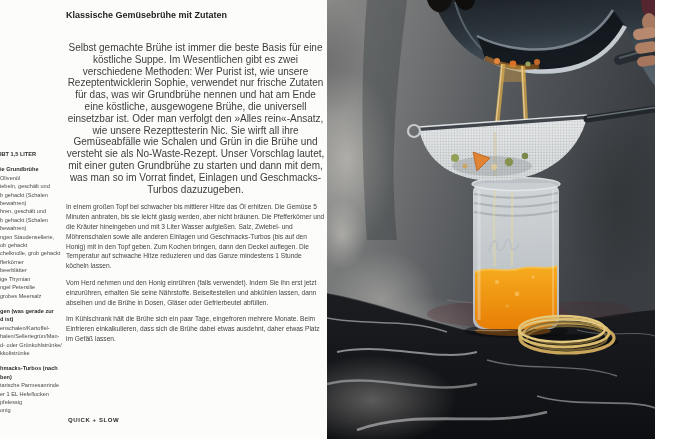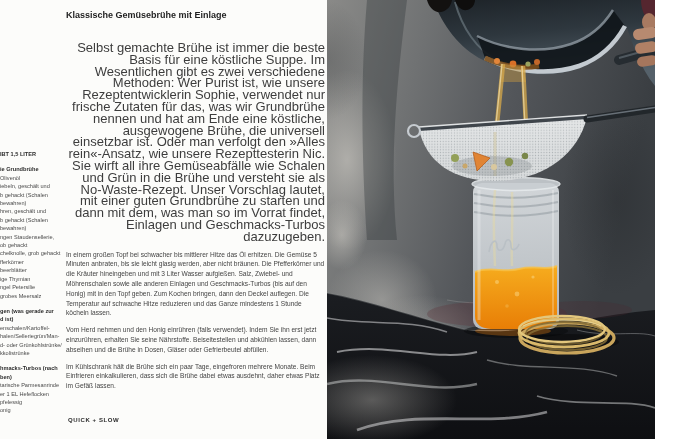--- a/index.html
+++ b/index.html
@@ -7,21 +7,21 @@
           font-family:"Liberation Sans",sans-serif;color:#3a3a3a;}
   
   .left-page{position:absolute;left:0;top:0;width:327px;height:439px;background:#fcfcfa;}
   .sidebar{position:absolute;left:0;top:150px;width:62px;overflow:hidden;
            font-size:5.6px;line-height:8.4px;color:#4a4a4a;}
   .sb-line{white-space:nowrap;}
   .sb-bold{font-weight:bold;color:#2c2c2c;}
   .sb-gap{margin-top:7px;}
   .main-col{position:absolute;left:66px;top:10px;width:259px;}
   h1.recipe-title{margin:0;font-size:9px;line-height:11px;font-weight:bold;color:#1f1f1f;}
-  p.intro{margin:21px 0 0 0;font-size:13px;line-height:11.8px;color:#3d3d3d;text-align:right;}
+  p.intro{margin:21px 0 0 0;font-size:10px;line-height:11.8px;color:#3d3d3d;text-align:center;}
   p.step{margin:7px 0 0 0;font-size:6.6px;line-height:9.8px;color:#444;}
   .footer{position:absolute;left:68px;top:417px;font-size:6px;font-weight:bold;
           letter-spacing:0.6px;color:#2b2b2b;}
   
   .photo{position:absolute;left:327px;top:0;width:328px;height:439px;overflow:hidden;}
   .photo svg{display:block;}
   .right-margin{position:absolute;left:655px;top:0;width:19px;height:439px;background:#ffffff;}
 </style>
 </head>
 <body>
@@ -56,21 +56,21 @@
       <div class="sb-line">kkolistrünke</div>
       <div class="sb-line sb-bold sb-gap">hmacks-Turbos (nach</div>
       <div class="sb-line sb-bold">ben)</div>
       <div class="sb-line">tarische Parmesanrinde</div>
       <div class="sb-line">er 1 EL Hefeflocken</div>
       <div class="sb-line">pfelessig</div>
       <div class="sb-line">onig</div>
     </div>
 
     <div class="main-col">
-      <h1 class="recipe-title">Klassische Gemüsebrühe mit Einlage</h1>
+      <h1 class="recipe-title">Klassische Gemüsebrühe mit Zutaten</h1>
       <p class="intro">Selbst gemachte Brühe ist immer die beste Basis für eine köstliche Suppe. Im Wesentlichen gibt es zwei verschiedene Methoden: Wer Purist ist, wie unsere Rezeptentwicklerin Sophie, verwendet nur frische Zutaten für das, was wir Grundbrühe nennen und hat am Ende eine köstliche, ausgewogene Brühe, die universell einsetzbar ist. Oder man verfolgt den »Alles rein«-Ansatz, wie unsere Rezepttesterin Nic. Sie wirft all ihre Gemüseabfälle wie Schalen und Grün in die Brühe und versteht sie als No-Waste-Rezept. Unser Vorschlag lautet, mit einer guten Grundbrühe zu starten und dann mit dem, was man so im Vorrat findet, Einlagen und Geschmacks-Turbos dazuzugeben.</p>
       <p class="step">In einem großen Topf bei schwacher bis mittlerer Hitze das Öl erhitzen. Die Gemüse 5 Minuten anbraten, bis sie leicht glasig werden, aber nicht bräunen. Die Pfefferkörner und die Kräuter hineingeben und mit 3 Liter Wasser aufgießen. Salz, Zwiebel- und Möhrenschalen sowie alle anderen Einlagen und Geschmacks-Turbos (bis auf den Honig) mit in den Topf geben. Zum Kochen bringen, dann den Deckel auflegen. Die Temperatur auf schwache Hitze reduzieren und das Ganze mindestens 1 Stunde köcheln lassen.</p>
       <p class="step">Vom Herd nehmen und den Honig einrühren (falls verwendet). Indem Sie ihn erst jetzt einzurühren, erhalten Sie seine Nährstoffe. Beiseitestellen und abkühlen lassen, dann abseihen und die Brühe in Dosen, Gläser oder Gefrierbeutel abfüllen.</p>
       <p class="step">Im Kühlschrank hält die Brühe sich ein paar Tage, eingefroren mehrere Monate. Beim Einfrieren einkalkulieren, dass sich die Brühe dabei etwas ausdehnt, daher etwas Platz im Gefäß lassen.</p>
     </div>
 
     <div class="footer">QUICK + SLOW</div>
   </div>
 
   <div class="photo">

